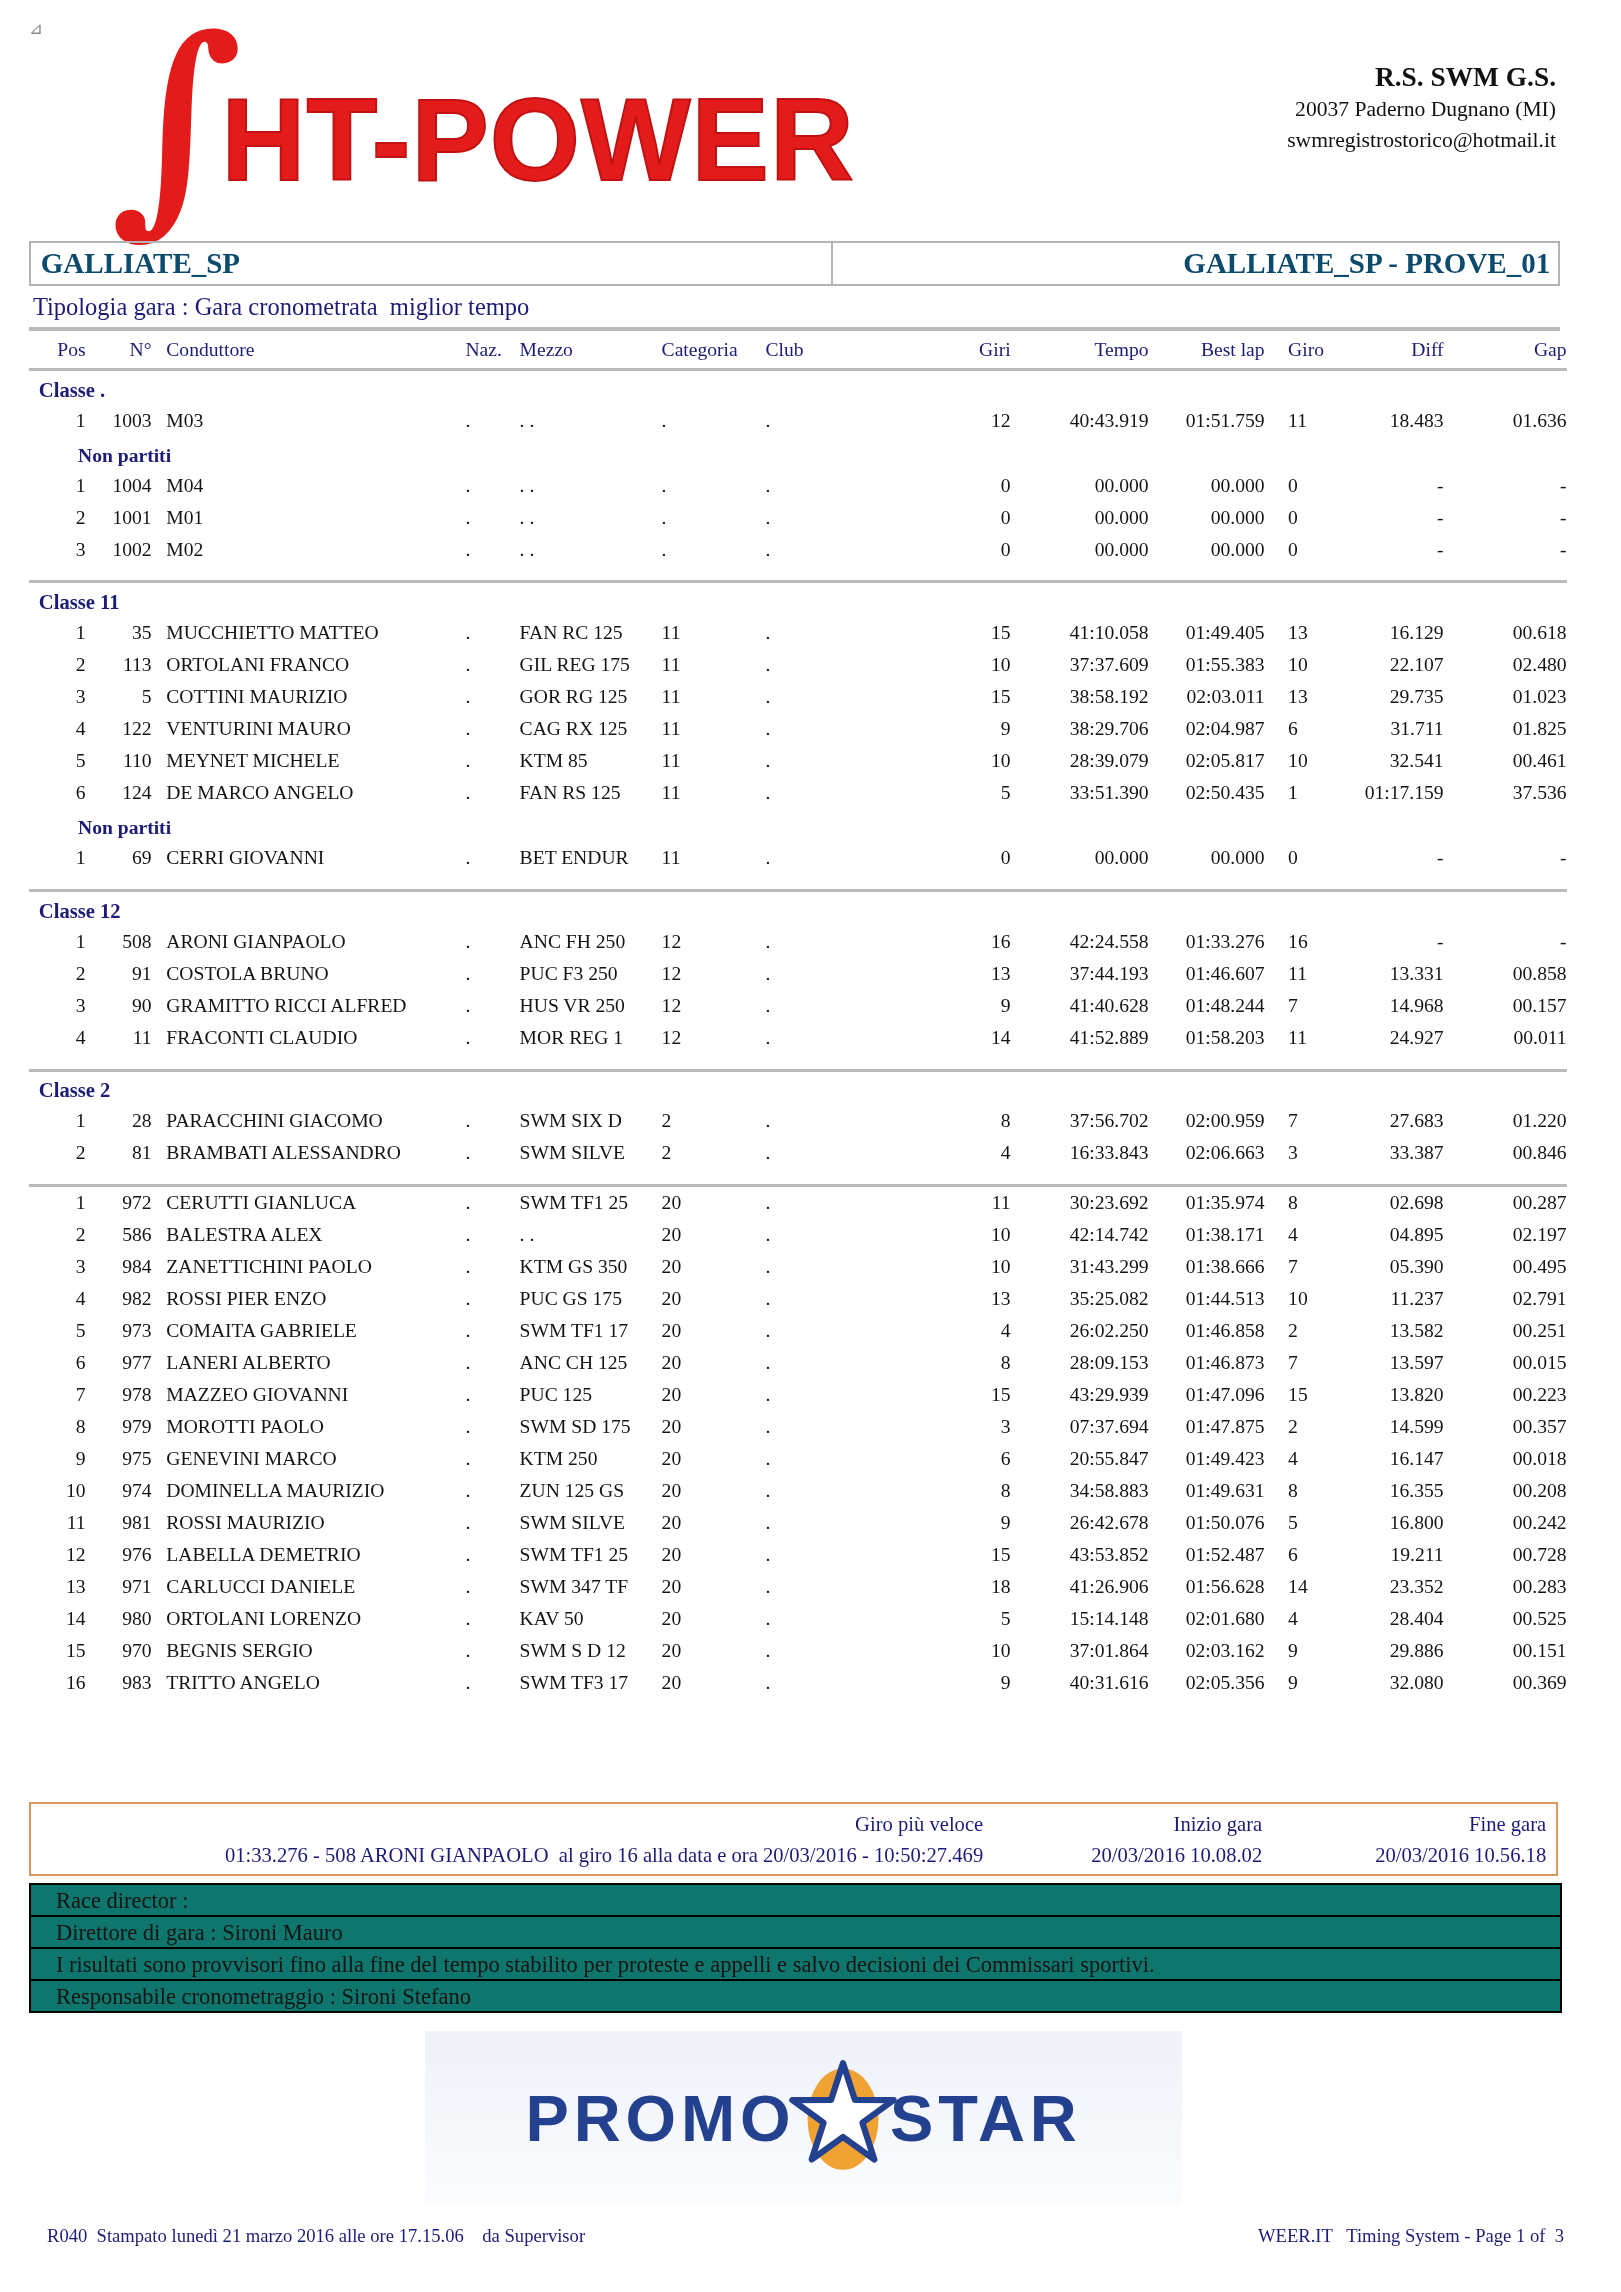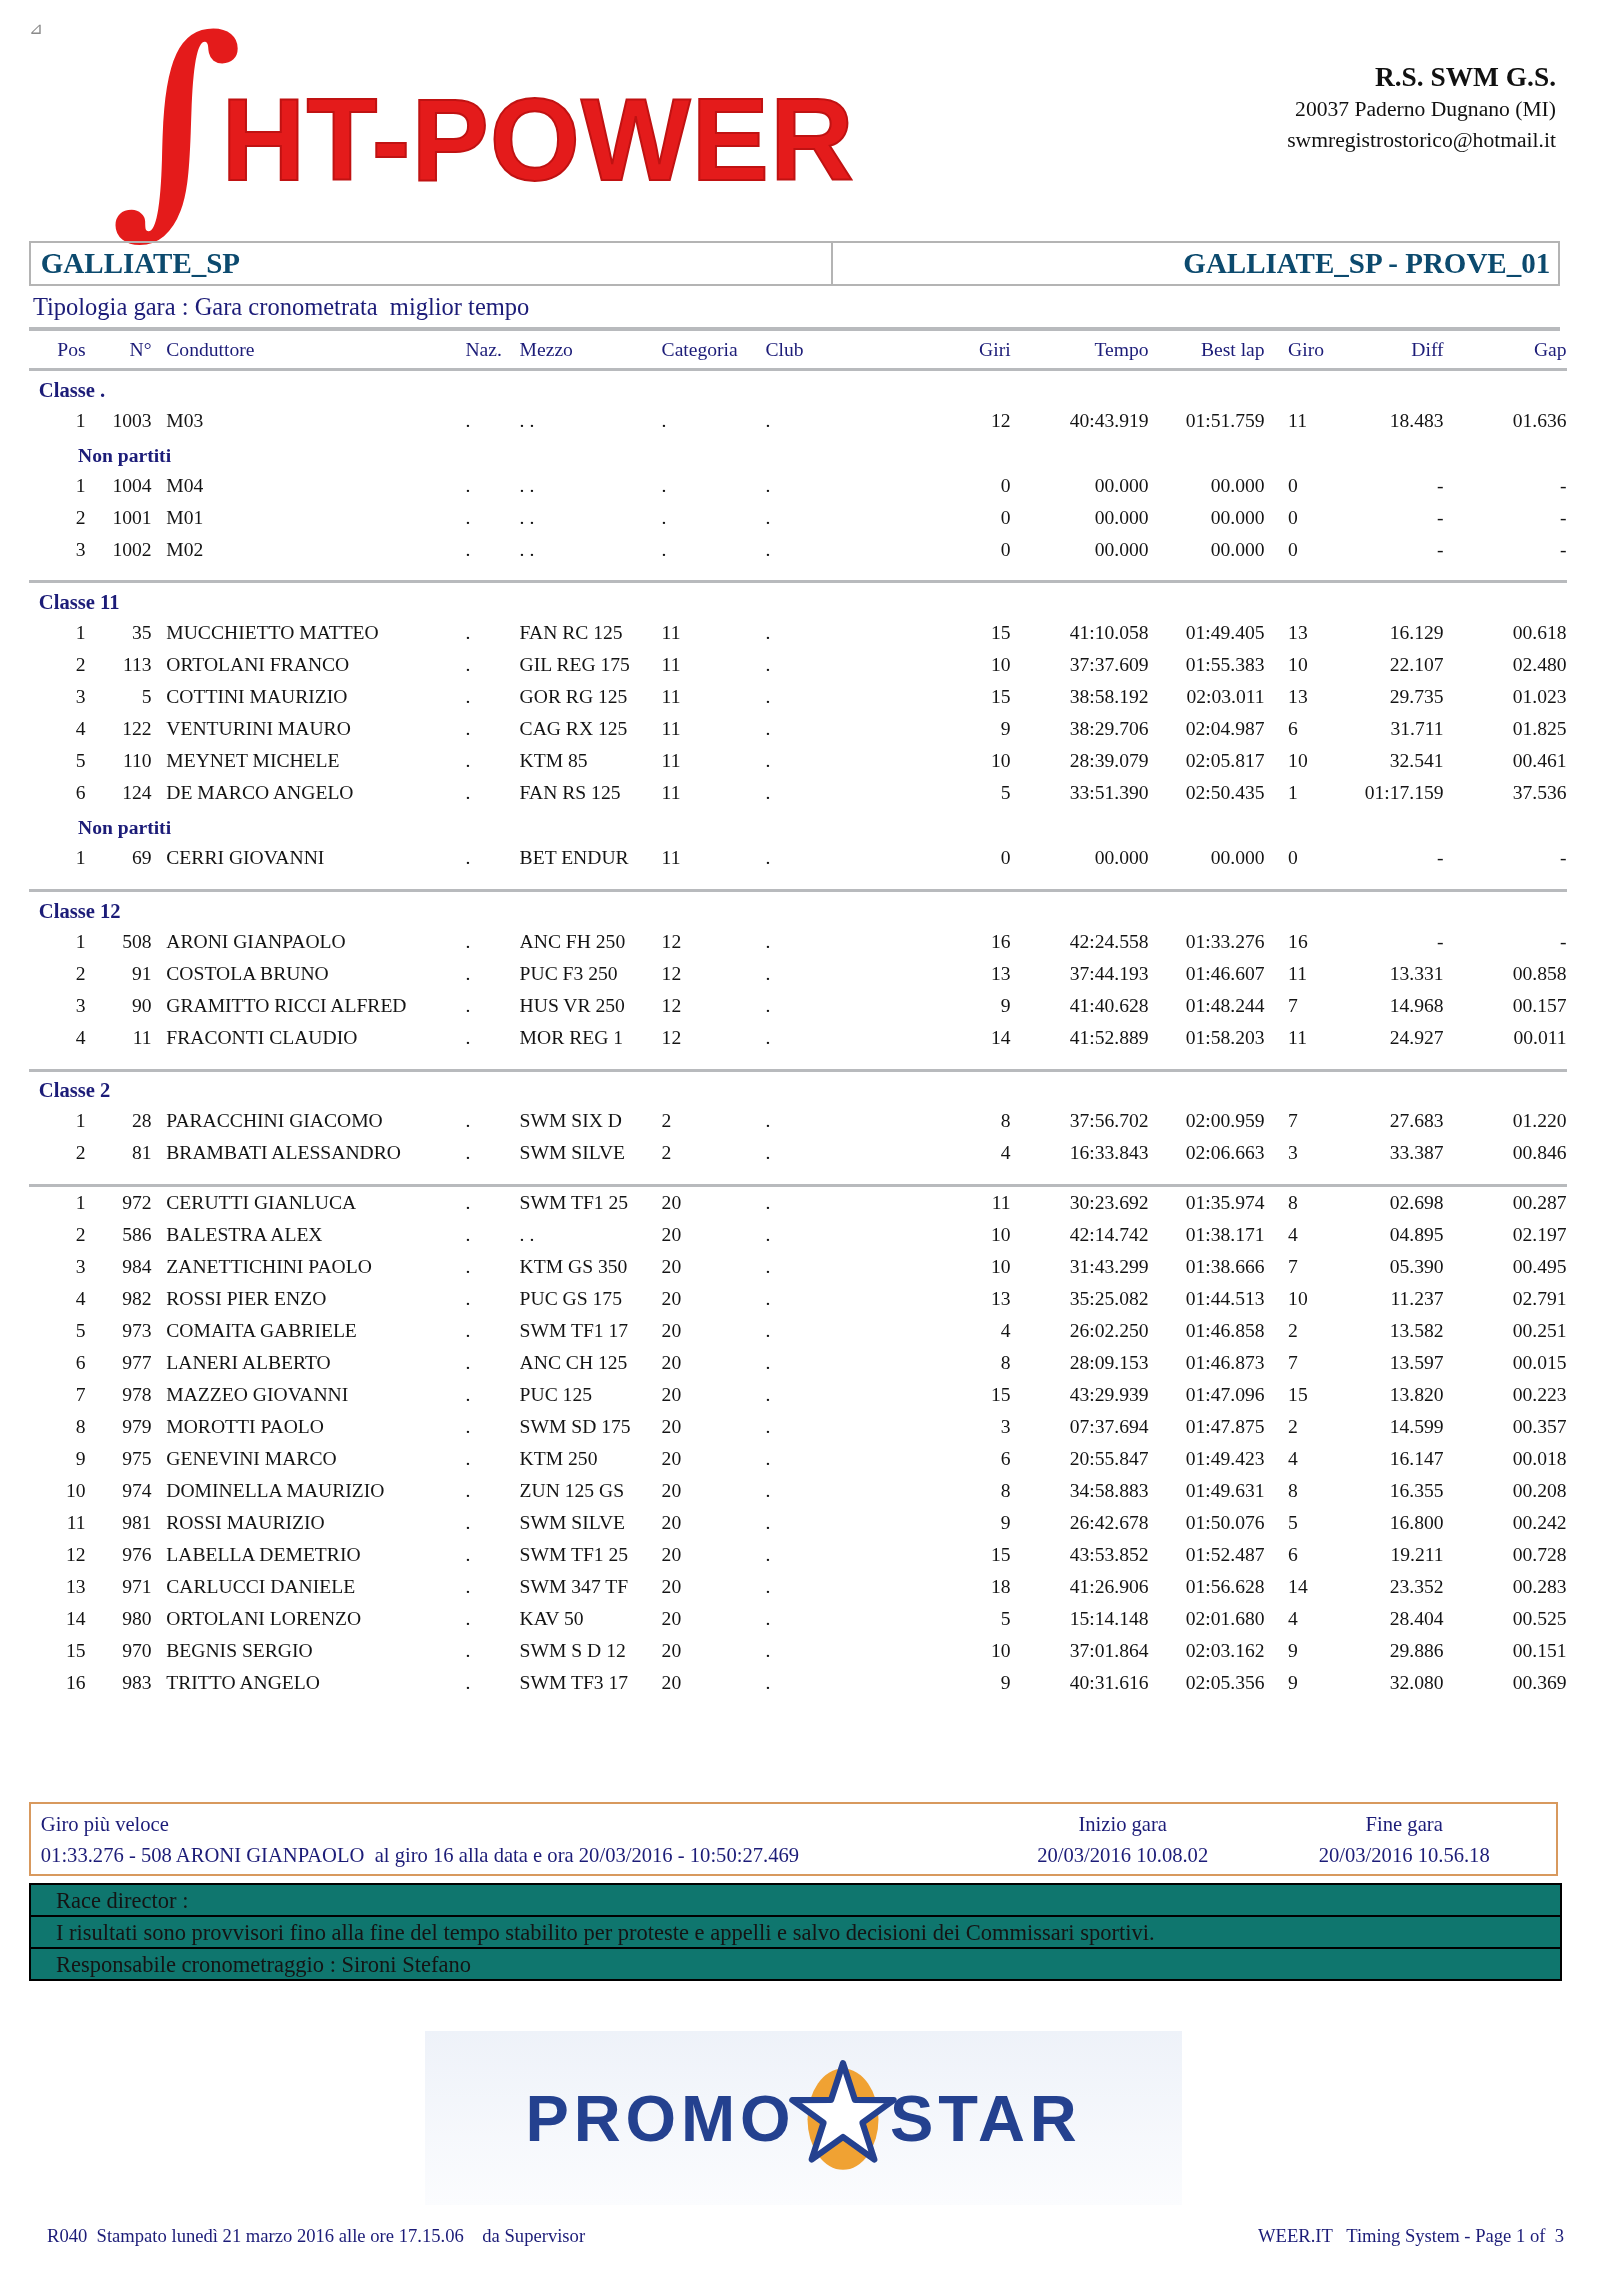--- a/index.html
+++ b/index.html
@@ -46,21 +46,21 @@
   .classe-block{padding-bottom:14.7px;}
   .classe-block + .classe-block{border-top:3.9px solid #b8babd;}
   .classe-title{margin-top:4.9px;height:29px;line-height:29px;font-size:20.6px;font-weight:bold;
     color:#1c1c78;padding-left:9.8px;}
   .np-title{margin:4.9px 0 0 49px;height:28px;line-height:28px;font-size:19.6px;font-weight:bold;color:#1c1c78;}
 
   
   .summary-box{position:absolute;left:29px;top:1802px;width:1529px;height:74px;box-sizing:border-box;
     border:2px solid #d8995e;color:#1c1c78;font-size:20.6px;}
   .summary-grid{display:grid;grid-template-columns:1fr 279px 284px;padding:4.9px 9.8px 0 9.8px;}
-  .summary-grid > span{line-height:31px;white-space:pre;overflow:hidden;}
+  .summary-grid > span{line-height:31px;white-space:pre;overflow:hidden;text-align:right;}
   .sum-mid,.sum-end{text-align:center;}
 
   
   .officials{position:absolute;left:29px;top:1883px;width:1533px;}
   .official-row{box-sizing:border-box;border:2px solid #000;height:34px;line-height:29px;
     font-size:22.5px;padding:1px 25px;margin-top:-2px;background:#0f766e;white-space:nowrap;overflow:hidden;}
   .official-row:first-child{margin-top:0;}
 
   
   .sponsor{position:absolute;left:425px;top:2031px;width:757px;height:174px;
@@ -637,20 +637,21 @@
       <span class="sum-mid">Inizio gara</span>
       <span class="sum-end">Fine gara</span>
       <span>01:33.276 - 508 ARONI GIANPAOLO  al giro 16 alla data e ora 20/03/2016 - 10:50:27.469</span>
       <span class="sum-mid">20/03/2016 10.08.02</span>
       <span class="sum-end">20/03/2016 10.56.18</span>
     </div>
   </div>
 
   <div class="officials">
       <div class="official-row">Race director :</div>
+      <div class="official-row">Direttore di gara : Sironi Mauro</div>
       <div class="official-row">I risultati sono provvisori fino alla fine del tempo stabilito per proteste e appelli e salvo decisioni dei Commissari sportivi.</div>
       <div class="official-row">Responsabile cronometraggio : Sironi Stefano</div>
     </div>
 
   <div class="sponsor">
     <span class="sponsor-word">PROMO</span>
     <span class="sponsor-star">
       <svg width="110" height="147" viewBox="0 0 124 150">
         <ellipse cx="62" cy="78" rx="40" ry="57" fill="#f0a233"></ellipse>
         <path d="M62,15 L75.5,56.4 L119.1,56.5 L83.9,82.1 L97.3,123.5 L62,98 L26.7,123.5 L40.1,82.1 L4.9,56.5 L48.5,56.4 Z" fill="#ffffff" stroke="#24418f" stroke-width="7" stroke-linejoin="round"></path>

